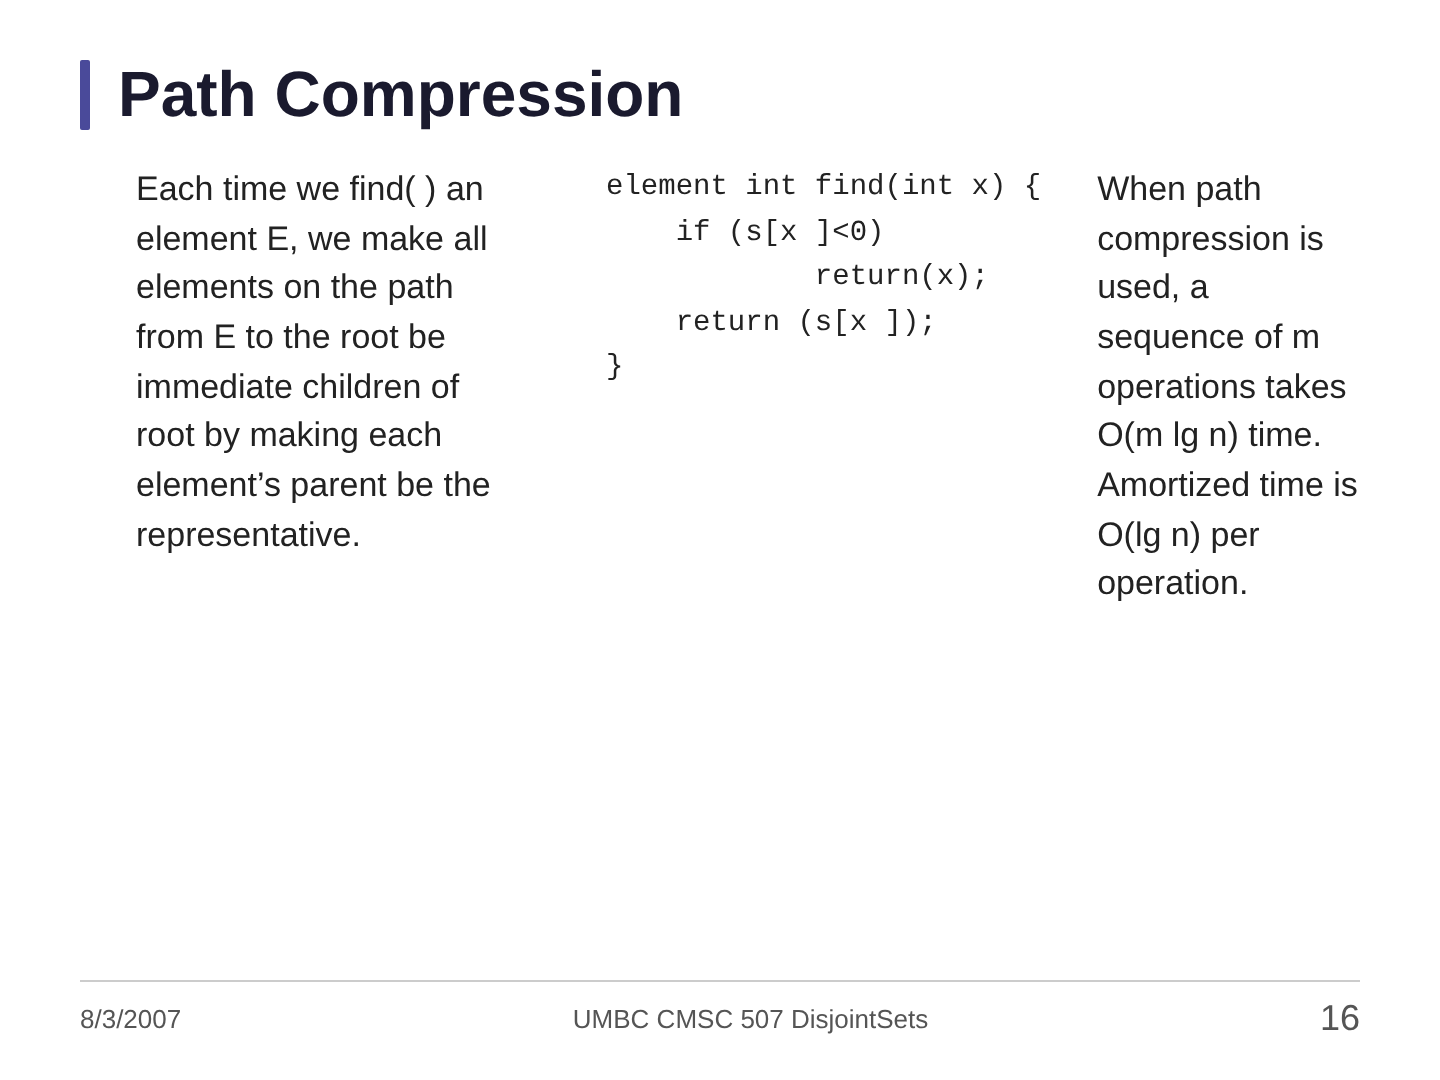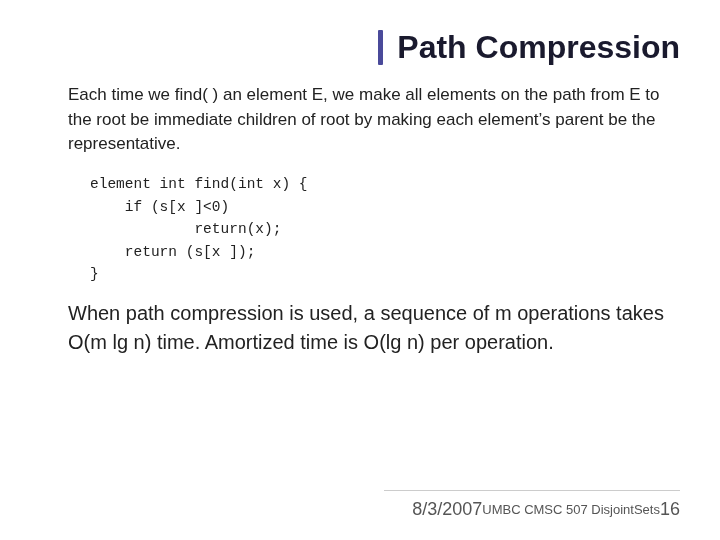--- a/index.html
+++ b/index.html
@@ -17,21 +17,20 @@
     }
 
     .slide {
       width: 720px;
       height: 540px;
       background: #ffffff;
       padding: 30px 40px 20px 40px;
       display: flex;
       flex-direction: column;
       position: relative;
-      align-items: flex-end;
     }
 
     .title-bar {
       display: flex;
       align-items: flex-start;
       margin-bottom: 18px;
     }
 
     .title-accent {
       width: 5px;
@@ -45,21 +44,20 @@
     .title-text {
       font-size: 32px;
       font-weight: bold;
       color: #1a1a2e;
       line-height: 1.1;
     }
 
     .content {
       flex: 1;
       display: flex;
-      flex-direction: column;
       padding-left: 0;
     }
 
     .description {
       font-size: 17px;
       color: #222222;
       line-height: 1.45;
       margin-bottom: 16px;
       padding-left: 28px;
     }
@@ -73,40 +71,39 @@
       margin-bottom: 14px;
       line-height: 1.55;
     }
 
     .code-line {
       display: block;
       white-space: pre;
     }
 
     .when-text {
-      font-size: 20px;
+      font-size: 17px;
       color: #222222;
       line-height: 1.45;
       padding-left: 28px;
       margin-bottom: 10px;
     }
 
     .footer {
       display: flex;
       justify-content: space-between;
       align-items: center;
       border-top: 1px solid #cccccc;
       padding-top: 8px;
       margin-top: auto;
     }
 
     .footer-date {
-      font-size: 18px;
+      font-size: 13px;
       color: #555555;
-      margin-left: 28px;
     }
 
     .footer-title {
       font-size: 13px;
       color: #555555;
     }
 
     .footer-page {
       font-size: 18px;
       color: #555555;

